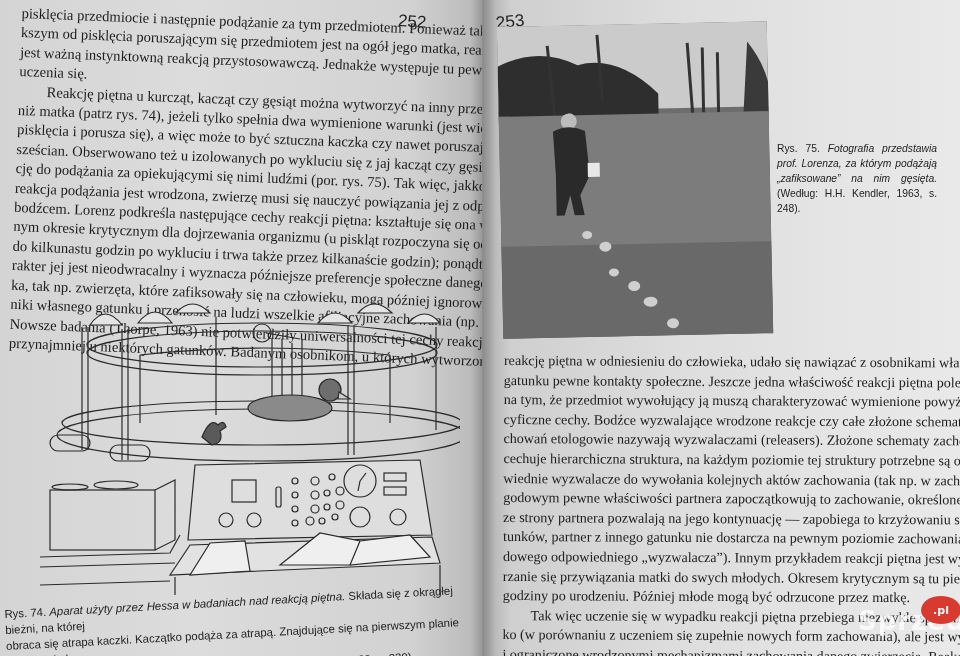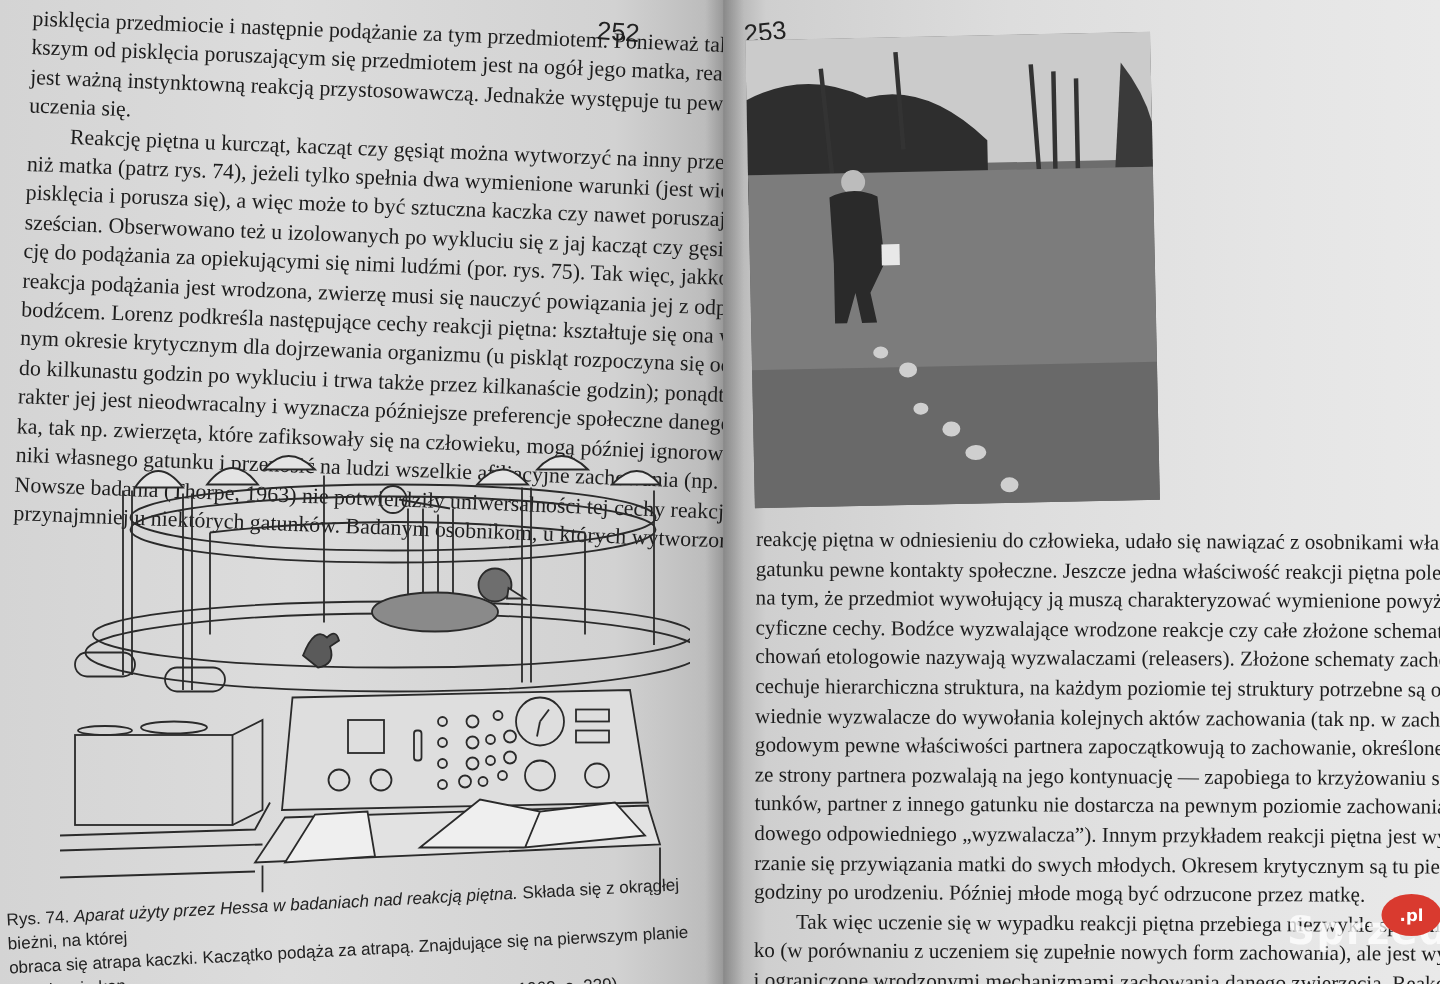--- a/index.html
+++ b/index.html
@@ -181,20 +181,25 @@
         <ellipse cx="86" cy="210" rx="5" ry="4"></ellipse>
         <ellipse cx="104" cy="222" rx="6" ry="5"></ellipse>
         <ellipse cx="112" cy="248" rx="5" ry="4"></ellipse>
         <ellipse cx="132" cy="262" rx="6" ry="5"></ellipse>
         <ellipse cx="148" cy="278" rx="7" ry="5"></ellipse>
         <ellipse cx="170" cy="300" rx="6" ry="5"></ellipse>
       </g>
     </svg>
   </div>
 
+  <div class="cap75">
+    <span>Rys. 75.</span>
+    <i>Fotografia przedstawia prof. Lorenza, za którym podążają „zafiksowane” na nim gęsięta.</i>
+    <span>(Według: H.H. Kendler, 1963, s. 248).</span>
+  </div>
 
   <div class="textblock tr">
     <span class="line">reakcję piętna w odniesieniu do człowieka, udało się nawiązać z osobnikami własnego</span>
     <span class="line">gatunku pewne kontakty społeczne. Jeszcze jedna właściwość reakcji piętna polegałaby</span>
     <span class="line">na tym, że przedmiot wywołujący ją muszą charakteryzować wymienione powyżej spe-</span>
     <span class="line">cyficzne cechy. Bodźce wyzwalające wrodzone reakcje czy całe złożone schematy za-</span>
     <span class="line">chowań etologowie nazywają wyzwalaczami (releasers). Złożone schematy zachowań</span>
     <span class="line">cechuje hierarchiczna struktura, na każdym poziomie tej struktury potrzebne są odpo-</span>
     <span class="line">wiednie wyzwalacze do wywołania kolejnych aktów zachowania (tak np. w zachowaniu</span>
     <span class="line">godowym pewne właściwości partnera zapoczątkowują to zachowanie, określone reakcje</span>

